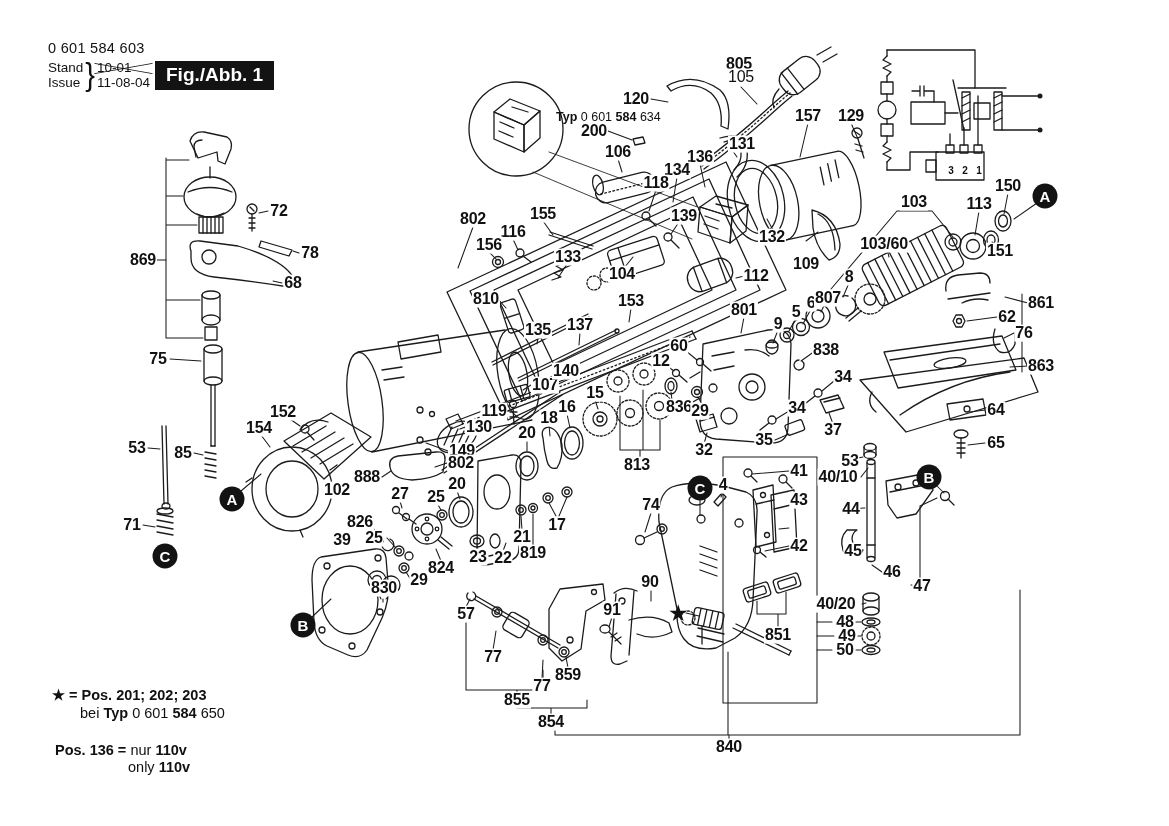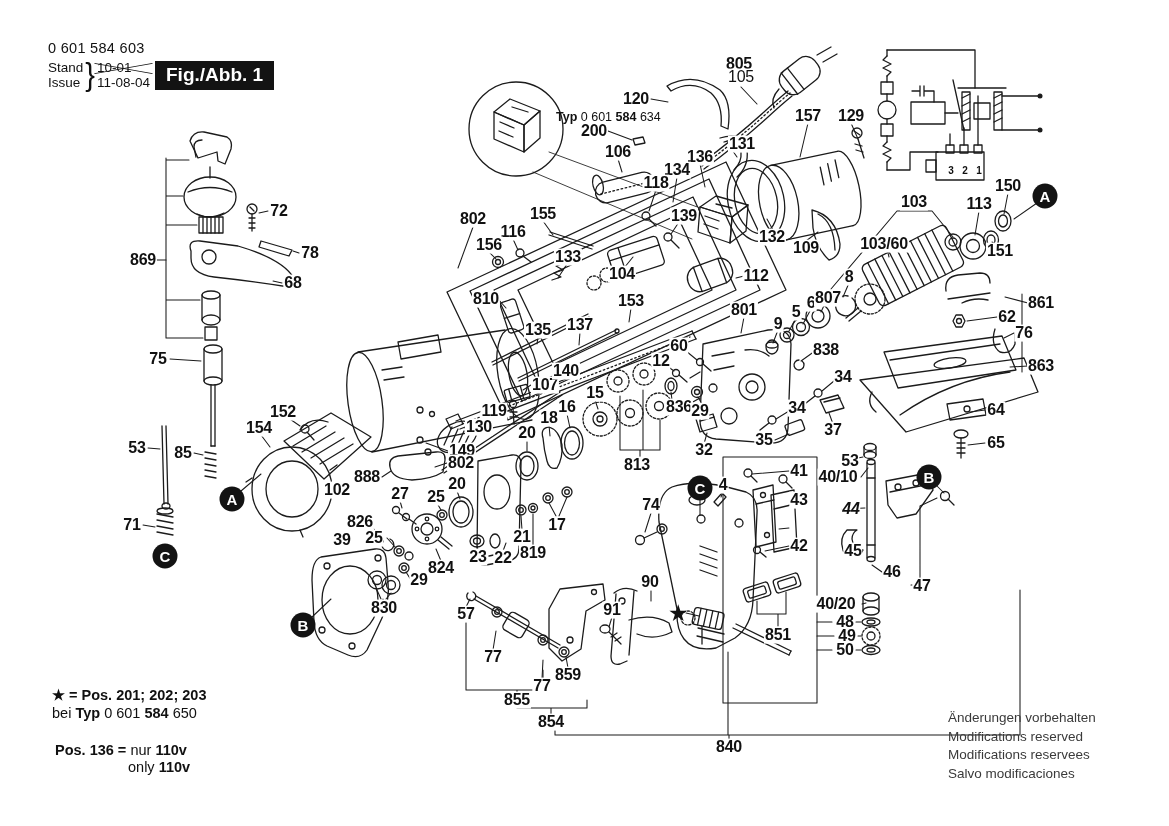--- a/index.html
+++ b/index.html
@@ -28,21 +28,21 @@
   .hdr-brace{font-size:29px;font-weight:400;margin:0 2px;transform:scaleY(1.05)}
   .struck{position:relative;display:inline-block}
   .struck::before,.struck::after{content:"";position:absolute;left:-3px;right:-3px;top:48%;
        border-top:1.8px solid #111}
   .struck::before{transform:rotate(10deg)}
   .struck::after{transform:rotate(-10deg)}
   #figbox{position:absolute;left:155px;top:61px;background:#131313;color:#fff;font-weight:bold;
           font-size:19px;padding:3px 11px 4px}
   #typ-note{position:absolute;left:556px;top:110px;font-size:12.5px;white-space:nowrap}
   #note-star{position:absolute;left:52px;top:686px;font-size:14.5px;line-height:18px;white-space:nowrap}
-  #note-star .ind{margin-left:0}
+  #note-star .ind{margin-left:28px}
   #note-pos{position:absolute;left:55px;top:742px;font-size:14.5px;line-height:17px;white-space:nowrap}
   #note-pos .ind2{margin-left:73px}
   #disclaimer{position:absolute;left:948px;top:709px;font-size:13.5px;line-height:18.5px;color:#3a3a3a;
           white-space:nowrap}
 </style>
 </head>
 <body>
 
 <div id="canvas">
 
@@ -544,21 +544,21 @@
       <div class="lbl" style="left: 677px; top: 170px;">134</div>
       <div class="lbl" style="left: 656px; top: 183px;">118</div>
       <div class="lbl" style="left: 684px; top: 216px;">139</div>
       <div class="lbl" style="left: 808px; top: 116px;">157</div>
       <div class="lbl" style="left: 851px; top: 116px;">129</div>
       <div class="lbl" style="left: 914px; top: 202px;">103</div>
       <div class="lbl" style="left: 979px; top: 204px;">113</div>
       <div class="lbl" style="left: 1008px; top: 186px;">150</div>
       <div class="lbl" style="left: 1000px; top: 251px;">151</div>
       <div class="lbl" style="left: 884px; top: 244px;">103/60</div>
-      <div class="lbl" style="left: 806px; top: 248px; text-align: right;">109</div>
+      <div class="lbl" style="left: 806px; top: 264px; text-align: right;">109</div>
       <div class="lbl" style="left: 772px; top: 237px;">132</div>
       <div class="lbl" style="left: 473px; top: 219px;">802</div>
       <div class="lbl" style="left: 543px; top: 214px;">155</div>
       <div class="lbl" style="left: 513px; top: 232px;">116</div>
       <div class="lbl" style="left: 489px; top: 245px;">156</div>
       <div class="lbl" style="left: 568px; top: 257px;">133</div>
       <div class="lbl" style="left: 486px; top: 299px;">810</div>
       <div class="lbl" style="left: 538px; top: 330px;">135</div>
       <div class="lbl" style="left: 580px; top: 325px;">137</div>
       <div class="lbl" style="left: 631px; top: 301px;">153</div>
@@ -583,21 +583,21 @@
       <div class="lbl" style="left: 764px; top: 440px;">35</div>
       <div class="lbl" style="left: 1041px; top: 303px;">861</div>
       <div class="lbl" style="left: 1007px; top: 317px;">62</div>
       <div class="lbl" style="left: 1024px; top: 333px;">76</div>
       <div class="lbl" style="left: 1041px; top: 366px;">863</div>
       <div class="lbl" style="left: 996px; top: 410px;">64</div>
       <div class="lbl" style="left: 996px; top: 443px; text-align: center;">65</div>
       <div class="lbl" style="left: 850px; top: 461px;">53</div>
       <div class="lbl" style="left: 838px; top: 477px;">40/10</div>
       <div class="lbl" style="left: 799px; top: 471px;">41</div>
-      <div class="lbl" style="left: 851px; top: 509px; font-style: italic;">44</div>
+      <div class="lbl" style="left: 851px; top: 509px;">44</div>
       <div class="lbl" style="left: 799px; top: 500px;">43</div>
       <div class="lbl" style="left: 799px; top: 546px;">42</div>
       <div class="lbl" style="left: 853px; top: 551px;">45</div>
       <div class="lbl" style="left: 892px; top: 572px;">46</div>
       <div class="lbl" style="left: 922px; top: 586px;">47</div>
       <div class="lbl" style="left: 723px; top: 485px;">4</div>
       <div class="lbl" style="left: 651px; top: 505px;">74</div>
       <div class="lbl" style="left: 650px; top: 582px;">90</div>
       <div class="lbl" style="left: 612px; top: 610px; text-align: right;">91</div>
       <div class="lbl star" style="left: 678px; top: 613px;">★</div>
@@ -641,21 +641,21 @@
       <div class="lbl" style="left: 503px; top: 558px;">22</div>
       <div class="lbl" style="left: 478px; top: 557px;">23</div>
       <div class="lbl" style="left: 457px; top: 484px;">20</div>
       <div class="lbl" style="left: 436px; top: 497px;">25</div>
       <div class="lbl" style="left: 400px; top: 494px;">27</div>
       <div class="lbl" style="left: 360px; top: 522px;">826</div>
       <div class="lbl" style="left: 374px; top: 538px;">25</div>
       <div class="lbl" style="left: 342px; top: 540px;">39</div>
       <div class="lbl" style="left: 441px; top: 568px;">824</div>
       <div class="lbl" style="left: 419px; top: 580px;">29</div>
-      <div class="lbl" style="left: 384px; top: 608px;">830</div>
+      <div class="lbl" style="left: 384px; top: 588px;">830</div>
       <div class="lbl sm" style="left: 951px; top: 171px;">3</div>
       <div class="lbl sm" style="left: 965px; top: 171px;">2</div>
       <div class="lbl sm" style="left: 979px; top: 171px;">1</div>
       <div class="callout" style="left: 1045px; top: 196px;">A</div>
       <div class="callout" style="left: 232px; top: 499px;">A</div>
       <div class="callout" style="left: 929px; top: 477px;">B</div>
       <div class="callout" style="left: 303px; top: 625px;">B</div>
       <div class="callout" style="left: 165px; top: 556px;">C</div>
       <div class="callout" style="left: 700px; top: 488px;">C</div>
     </div>
@@ -663,20 +663,14 @@
   <div id="note-star">
     <div><span style="font-weight: bold;">★ = Pos. 201; 202; 203</span></div>
     <div class="ind"><span style="font-weight: normal;">bei </span><span style="font-weight: bold;">Typ </span><span style="font-weight: normal;">0 601 </span><span style="font-weight: bold;">584</span><span style="font-weight: normal;"> 650</span></div>
   </div>
 
   <div id="note-pos">
     <div><span style="font-weight: bold;">Pos. 136 = </span><span style="font-weight: normal;">nur </span><span style="font-weight: bold;">110v</span></div>
     <div class="ind2"><span style="font-weight: normal;">only </span><span style="font-weight: bold;">110v</span></div>
   </div>
 
-  <div id="disclaimer">
-      <div>Änderungen vorbehalten</div>
-      <div>Modifications reserved</div>
-      <div>Modifications reservees</div>
-      <div>Salvo modificaciones</div>
-    </div>
 
 </div>
 
 </body></html>

